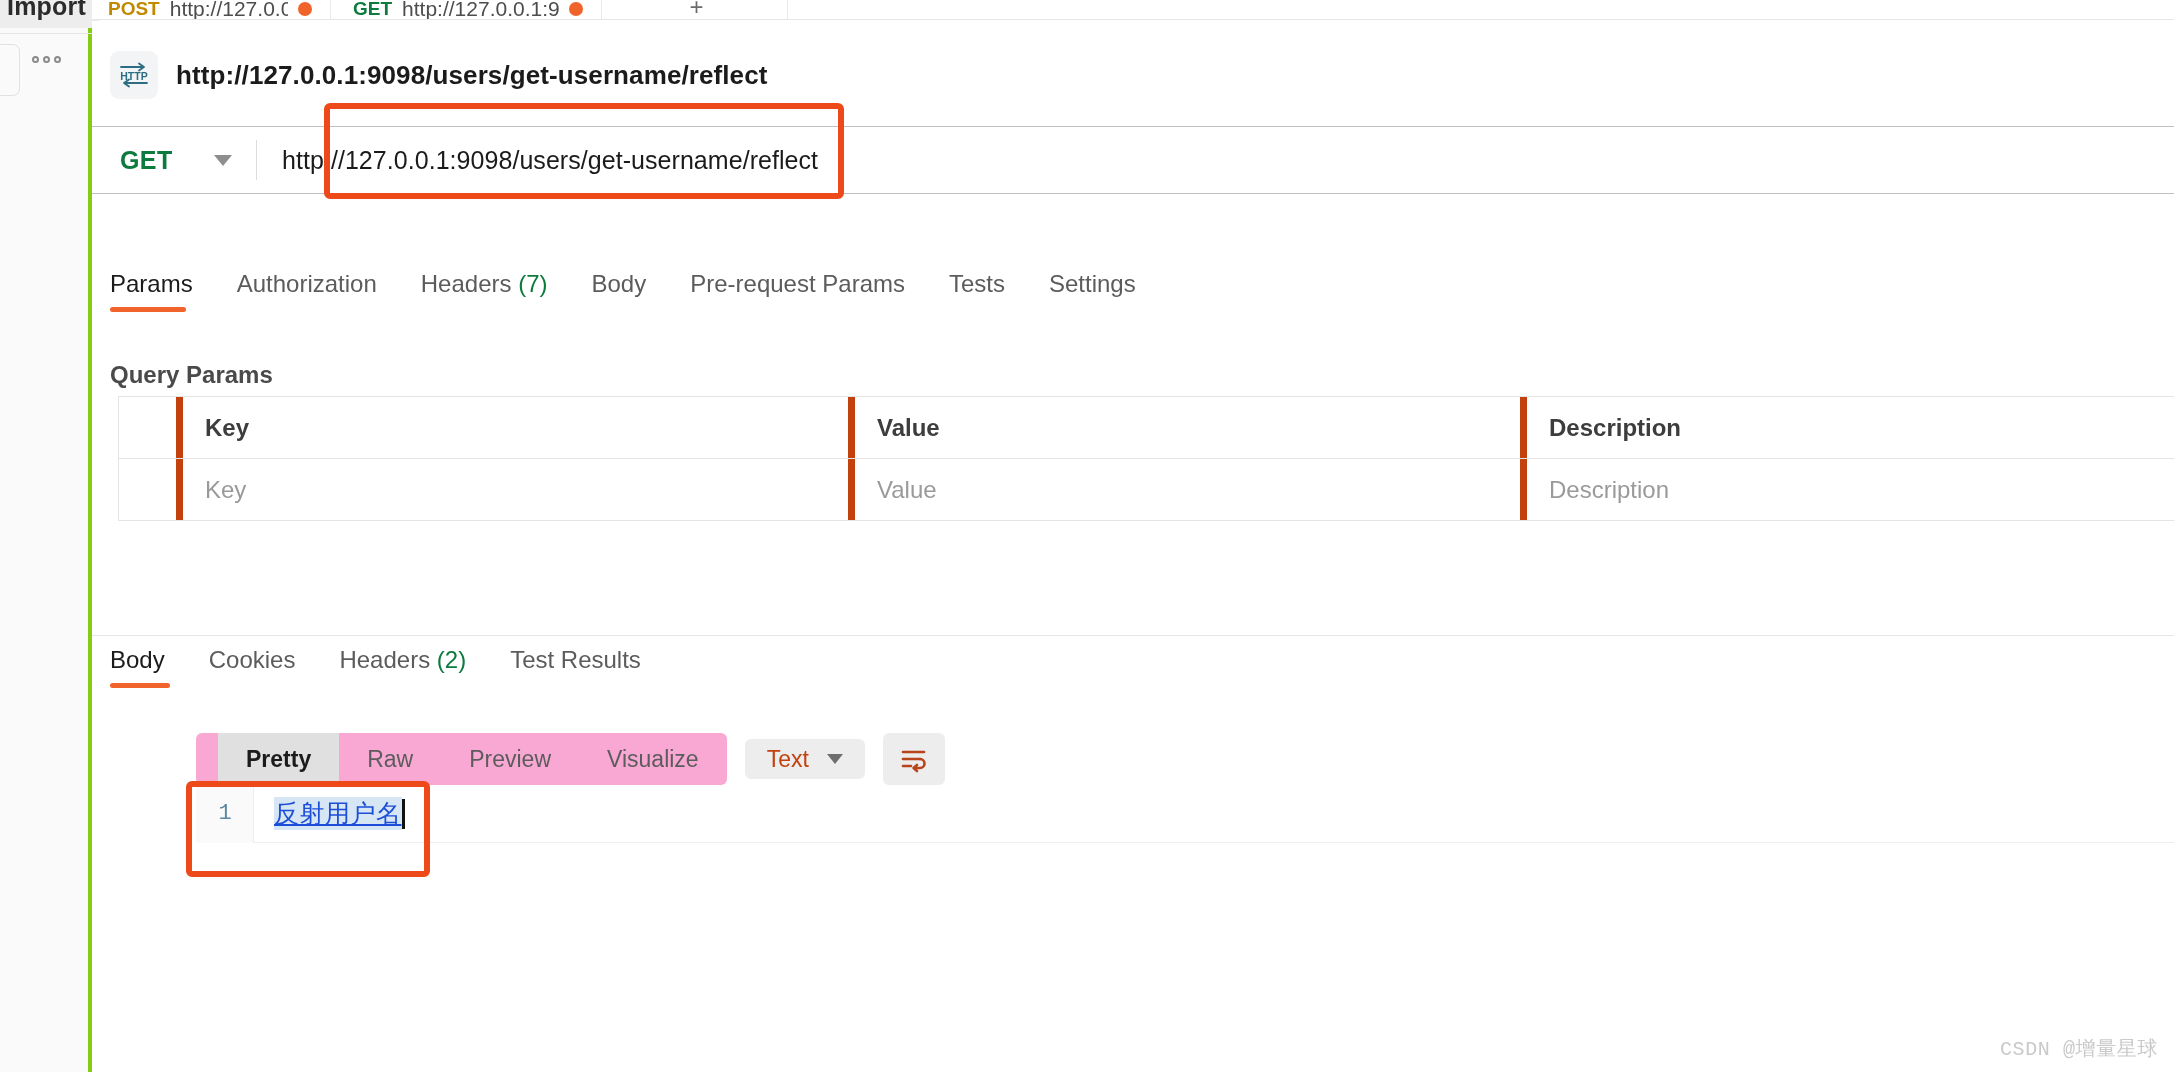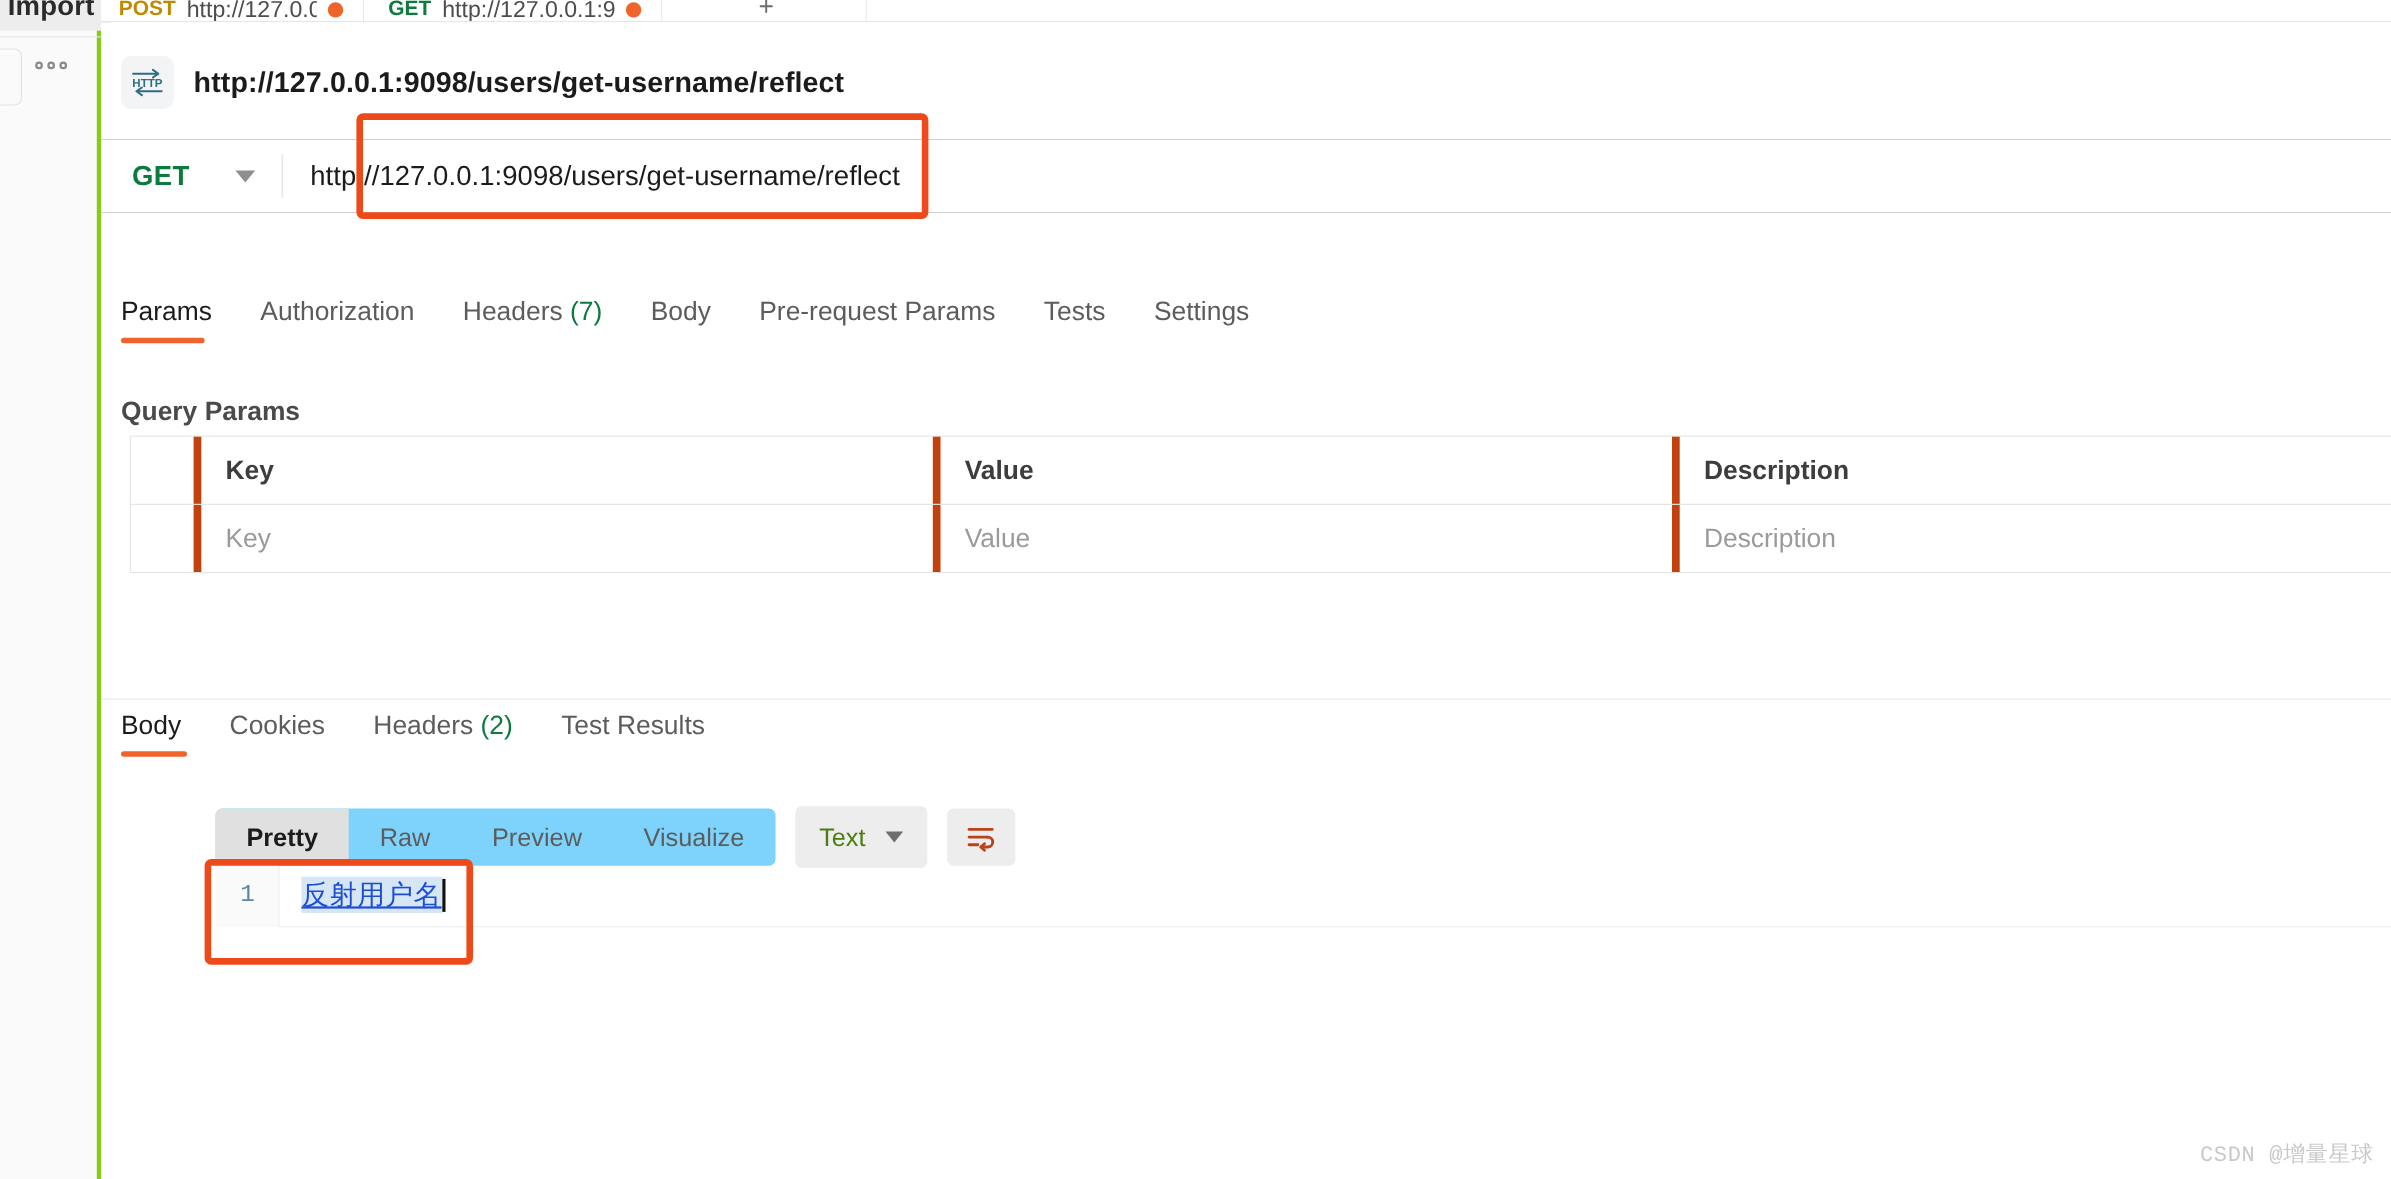--- a/index.html
+++ b/index.html
@@ -324,48 +324,49 @@
   .view-toolbar {
     position: absolute;
     left: 104px;
     top: 712px;
     display: flex;
     align-items: center;
     gap: 18px;
   }
   .seg {
     display: flex;
-    background: #7dd3fc;
+    background: #f9a8d4;
     border-radius: 6px;
     overflow: hidden;
     height: 52px;
+    padding-left: 22px;
   }
   .seg-item {
     padding: 0 28px;
     height: 52px;
     line-height: 52px;
     font-size: 23px;
     color: #5c5c5c;
     white-space: nowrap;
   }
   .seg-item.active {
     background: #e0e0e0;
     color: #1b1b1b;
     font-weight: 700;
   }
   .type-select {
-    height: 56px;
+    height: 40px;
     background: #ededed;
     border-radius: 6px;
     display: flex;
     align-items: center;
     gap: 18px;
     padding: 0 22px;
     font-size: 23px;
-    color: #4d7c0f;
+    color: #c2410c;
   }
   .type-select .chev2 {
     width: 0; height: 0;
     border-left: 8px solid transparent;
     border-right: 8px solid transparent;
     border-top: 10px solid #6e6e6e;
   }
   .wrap-btn {
     width: 62px; height: 52px;
     background: #ededed;

